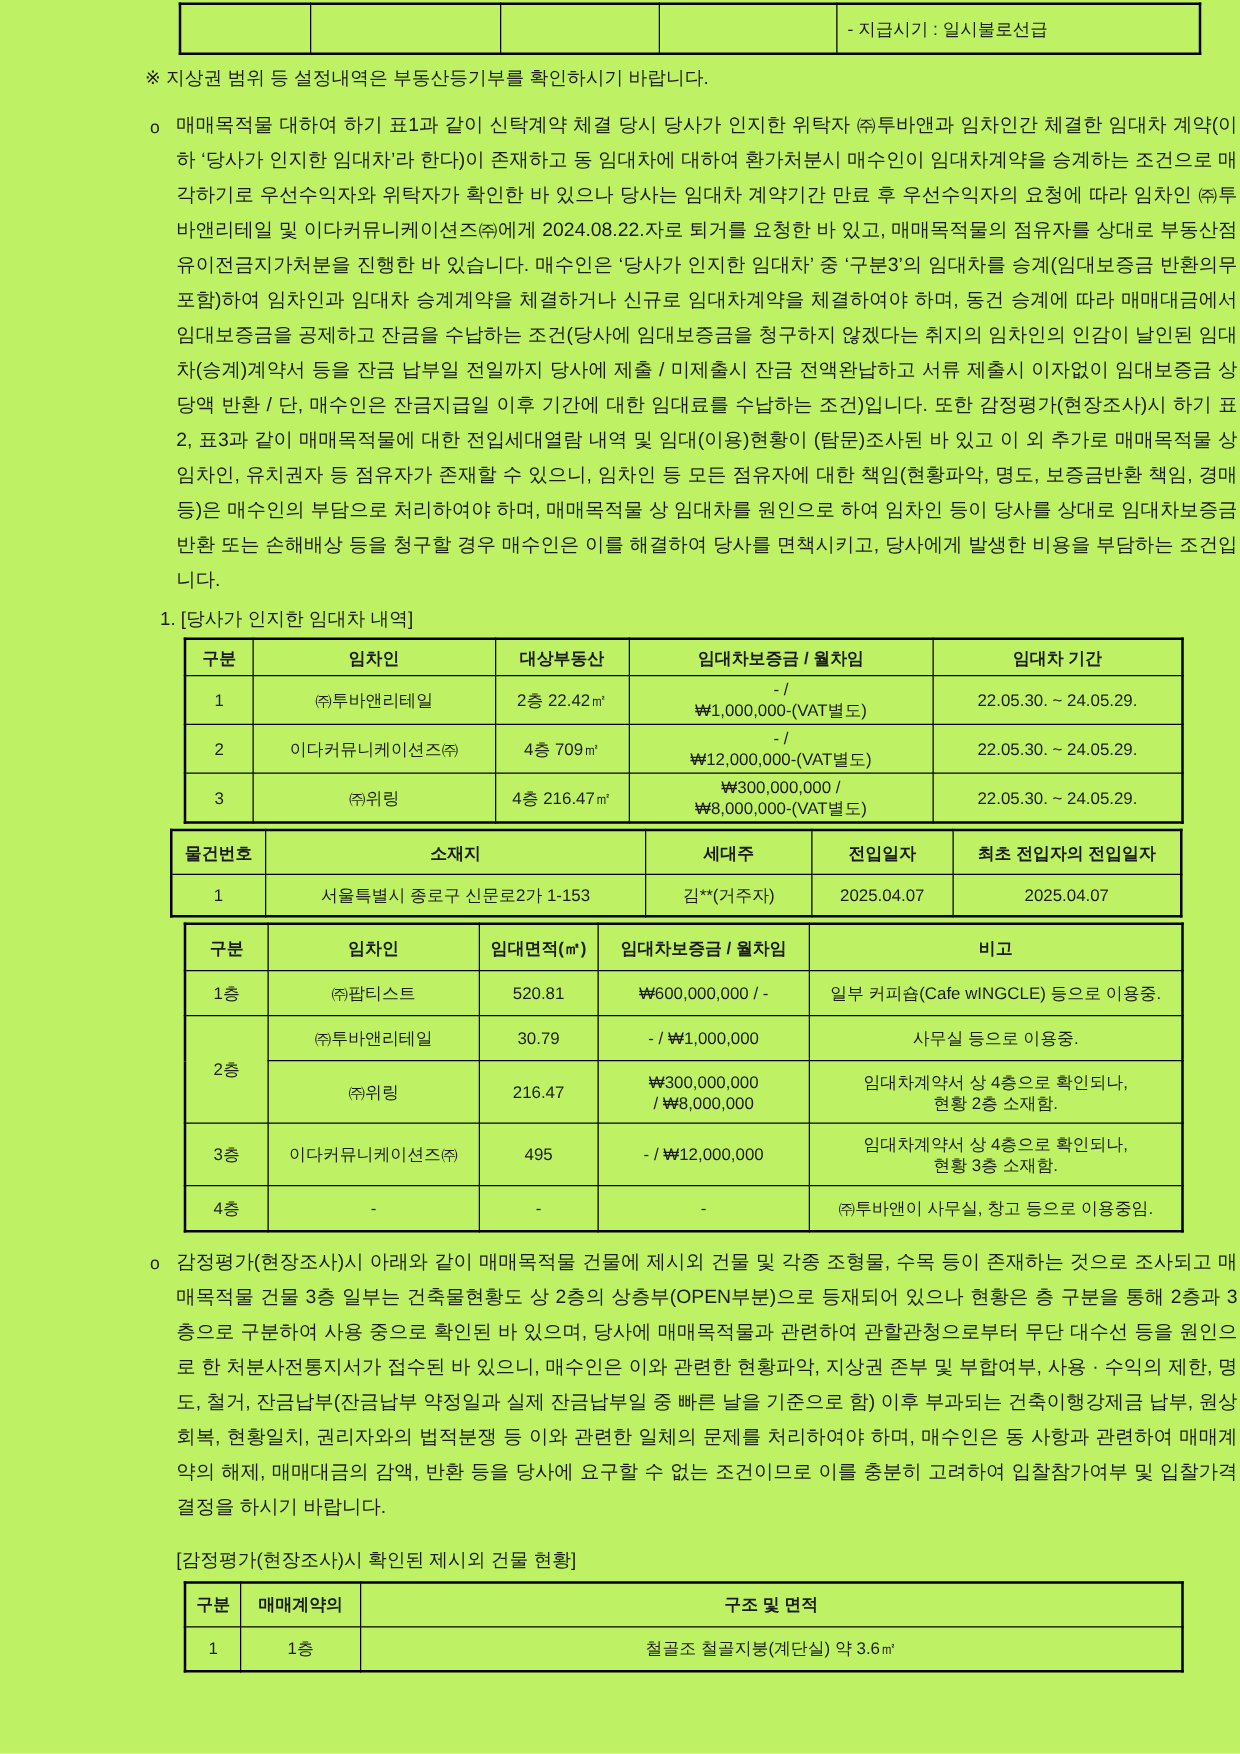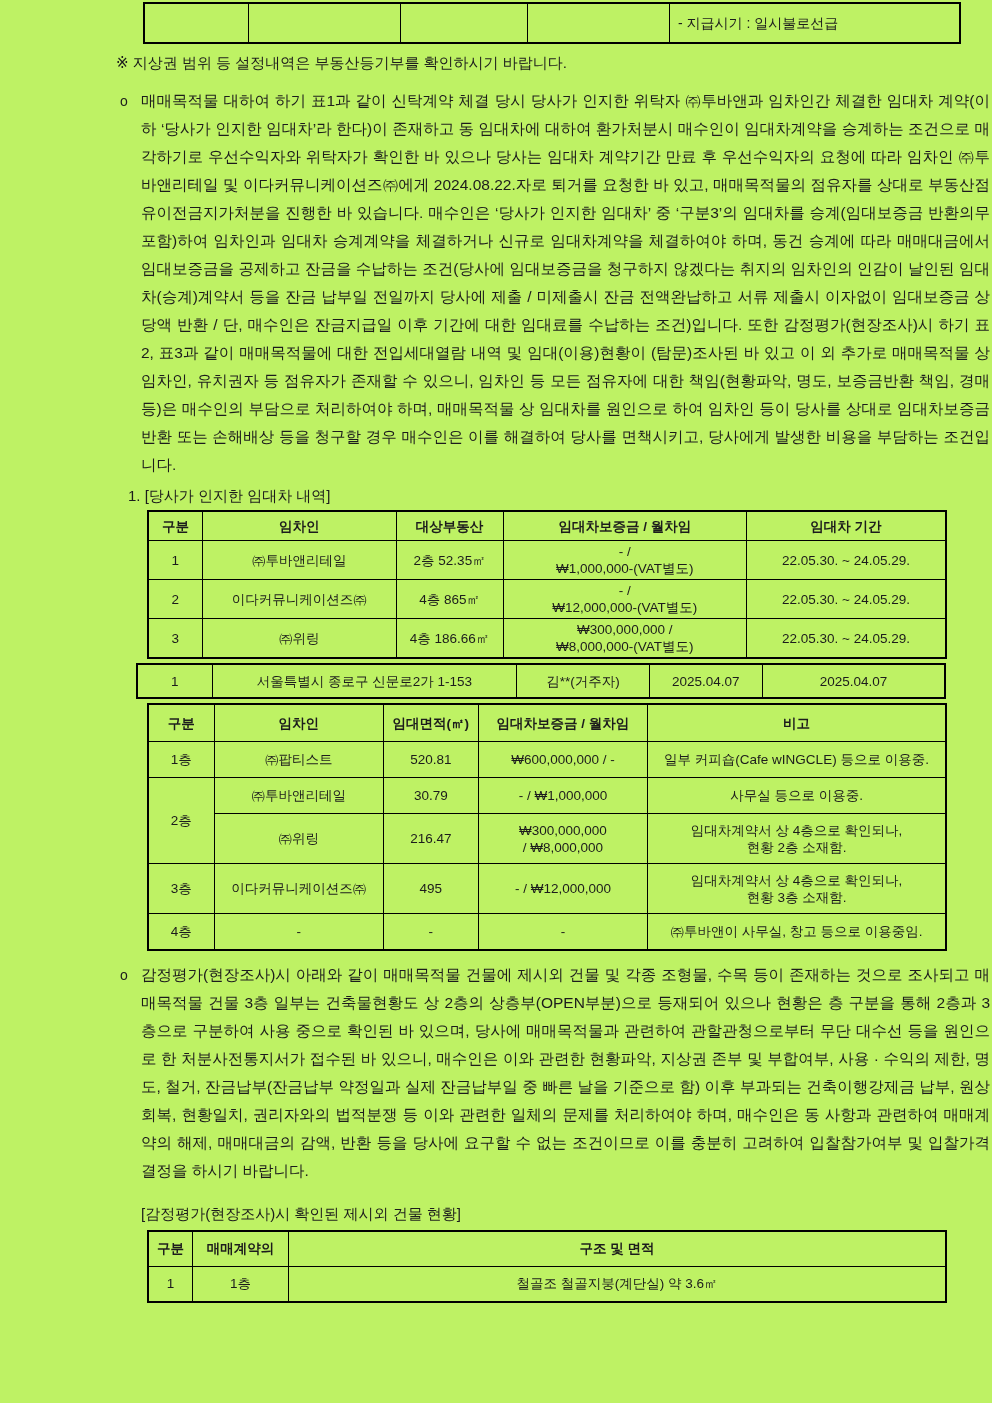--- a/index.html
+++ b/index.html
@@ -105,53 +105,60 @@
         <tr>
       <th>구분</th>
       <th>임차인</th>
       <th>대상부동산</th>
       <th>임대차보증금 / 월차임</th>
       <th>임대차 기간</th>
     </tr>
     <tr>
       <td>1</td>
       <td>㈜투바앤리테일</td>
-      <td>2층 52.35㎡</td>
+      <td>2층 22.42㎡</td>
       <td class="ml">- /
 ₩1,000,000-(VAT별도)</td>
       <td>22.05.30. ~ 24.05.29.</td>
     </tr>
     <tr>
       <td>2</td>
       <td>이다커뮤니케이션즈㈜</td>
-      <td>4층 865㎡</td>
+      <td>4층 709㎡</td>
       <td class="ml">- /
 ₩12,000,000-(VAT별도)</td>
       <td>22.05.30. ~ 24.05.29.</td>
     </tr>
     <tr>
       <td>3</td>
       <td>㈜위링</td>
-      <td>4층 186.66㎡</td>
+      <td>4층 216.47㎡</td>
       <td class="ml">₩300,000,000 /
 ₩8,000,000-(VAT별도)</td>
       <td>22.05.30. ~ 24.05.29.</td>
     </tr>
   </tbody>
     </table>
 
   <table class="t2 doc-table">
     <colgroup>
       <col style="width:9.3%">
         <col style="width:37.7%">
         <col style="width:16.4%">
       <col style="width:14%">
         <col style="width:22.6%">
     </colgroup>
     <tbody>
+        <tr>
+      <th>물건번호</th>
+      <th>소재지</th>
+      <th>세대주</th>
+      <th>전입일자</th>
+      <th>최초 전입자의 전입일자</th>
+    </tr>
     <tr>
       <td>1</td>
       <td>서울특별시 종로구 신문로2가 1-153</td>
       <td>김**(거주자)</td>
       <td>2025.04.07</td>
       <td>2025.04.07</td>
     </tr>
   </tbody>
     </table>
 

